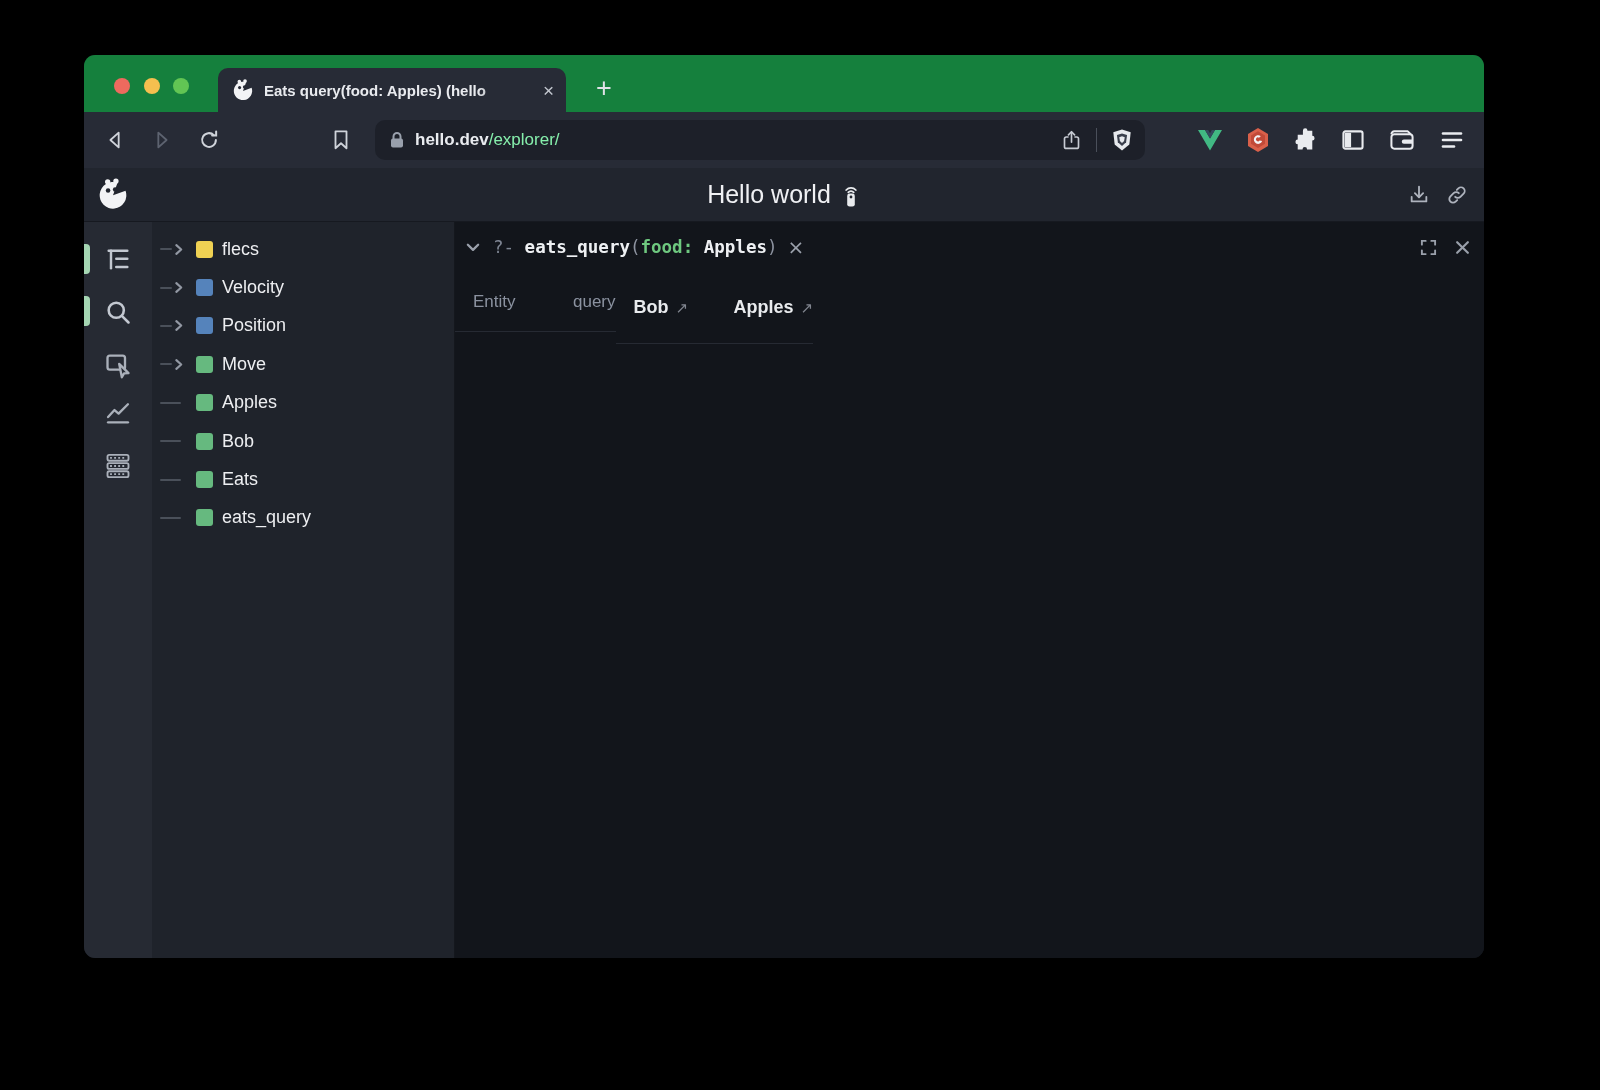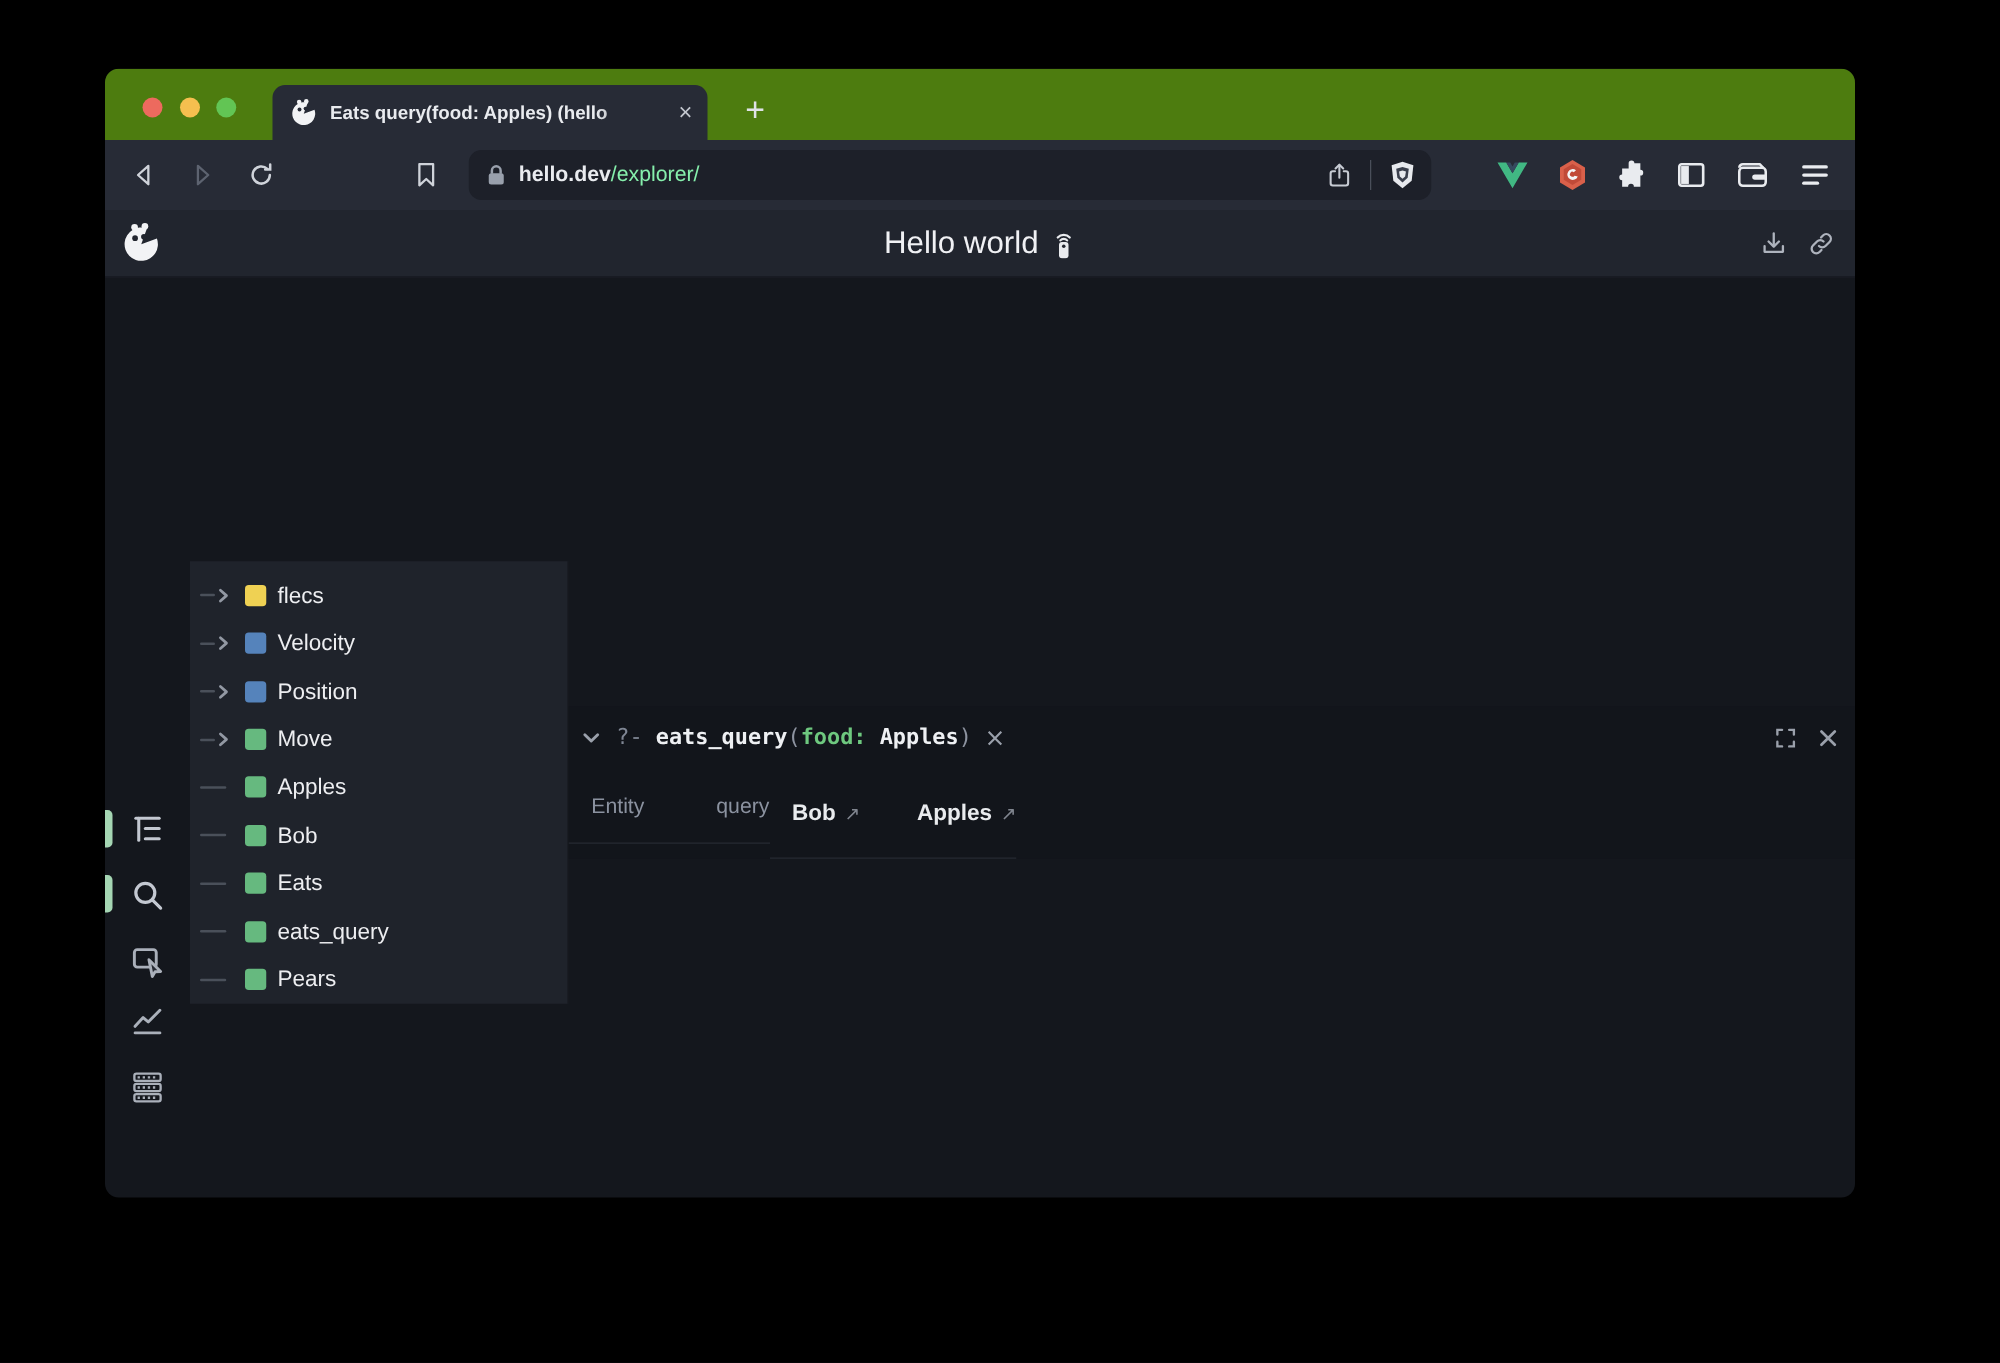--- a/index.html
+++ b/index.html
@@ -4,21 +4,21 @@
 <style>
   html,body{margin:0;padding:0;background:#000;width:1600px;height:1090px;overflow:hidden;
     font-family:"Liberation Sans",sans-serif;-webkit-font-smoothing:antialiased;}
   *{box-sizing:border-box;}
   .mono{font-family:"DejaVu Sans Mono",monospace;}
 
   .window{position:absolute;left:84px;top:55px;width:1400px;height:903px;background:#14171d;
     border-radius:11px;overflow:hidden;box-shadow:0 18px 60px rgba(0,0,0,.65);}
 
   
-  .tabstrip{position:relative;height:57px;background:#4d7c0f;}
+  .tabstrip{position:relative;height:57px;background:#15803d;}
   .traffic{position:absolute;top:23px;width:16px;height:16px;border-radius:50%;}
   .tl-red{left:30px;} .tl-yellow{left:60px;} .tl-green{left:89px;}
   .tab{position:absolute;left:134px;top:13px;width:348px;height:44px;background:#272b36;
     border-radius:10px 10px 0 0;display:flex;align-items:center;padding:0 12px 0 14px;}
   .tab-fav{width:22px;height:22px;flex:0 0 auto;margin-right:10px;}
   .tab-title{position:relative;flex:1;color:#e9ebef;font-size:15px;font-weight:700;white-space:nowrap;
     overflow:hidden;-webkit-mask-image:linear-gradient(90deg,#000 78%,transparent 98%);
     mask-image:linear-gradient(90deg,#000 78%,transparent 98%);}
   .tab-close{color:#c3c7cf;font-size:19px;line-height:1;margin-left:6px;cursor:default;}
   .newtab{position:absolute;left:500px;top:13px;width:40px;height:40px;display:flex;align-items:center;
@@ -36,21 +36,21 @@
 
   
   .appheader{position:relative;height:54px;background:#21252e;border-bottom:1px solid #161920;
     display:flex;align-items:center;}
   .app-logo{position:absolute;left:13px;top:10px;width:32px;height:32px;}
   .app-title-wrap{margin:0 auto;display:flex;align-items:center;gap:10px;color:#f0f1f4;
     font-size:25px;font-weight:400;}
   .hdr-right{position:absolute;right:16px;top:0;height:100%;display:flex;align-items:center;gap:16px;color:#aeb3bd;}
 
   
-  .bodyrow{position:relative;display:flex;height:808px;align-items:center;}
+  .bodyrow{position:relative;display:flex;height:808px;}
   .iconbar{position:relative;width:68px;background:#262a33;flex:0 0 auto;}
   .side-ic{position:absolute;left:50%;transform:translateX(-50%);width:28px;height:28px;color:#c3c8d1;}
   .side-ic.dim{color:#aab0ba;}
   .pill{position:absolute;left:0;width:6px;height:30px;background:#a5d6b3;border-radius:0 4px 4px 0;}
 
   .treepanel{width:303px;background:#1f232b;flex:0 0 auto;padding-top:8px;border-right:1px solid #14171d;}
   .tree-item{height:38.4px;display:flex;align-items:center;padding-left:8px;}
   .conn{width:36px;display:flex;align-items:center;flex:0 0 auto;}
   .conn .line{height:2px;background:#4a505a;width:12px;border-radius:1px;}
   .tree-item.leaf .conn .line{width:21px;}
@@ -346,28 +346,20 @@
 
       <div class="tree-item leaf">
         <span class="conn">
           <i class="line"></i>
 
         </span>
         <span class="tree-square" style="background: rgb(102, 185, 127);"></span>
         <span class="tree-label">eats_query</span>
       </div>
 
-      <div class="tree-item leaf">
-        <span class="conn">
-          <i class="line"></i>
-
-        </span>
-        <span class="tree-square" style="background: rgb(102, 185, 127);"></span>
-        <span class="tree-label">Pears</span>
-      </div>
     </div>
 
     <div class="mainpanel">
       <div class="qheader">
         <span class="q-collapse">
           <svg width="16" height="16" viewBox="0 0 14 14" fill="none" stroke="currentColor" stroke-width="2" stroke-linecap="round" stroke-linejoin="round">
               <path d="M2.5 5 L7 9.5 L11.5 5"></path>
             </svg>
         </span>
         <span class="query-text mono"><span class="q-prompt">?- </span><span class="q-name">eats_query</span><span class="q-paren">(</span><span class="q-arg">food:</span><span class="q-val"> Apples</span><span class="q-paren">)</span></span>

